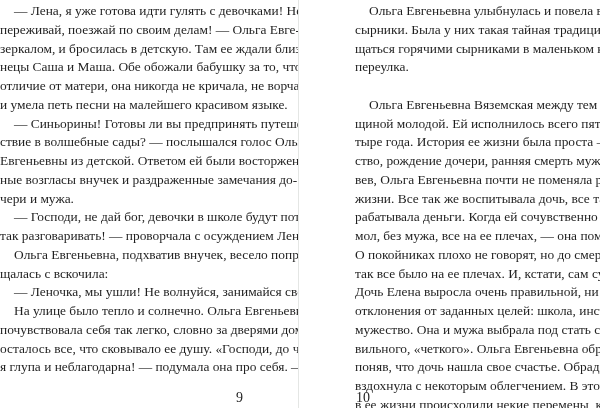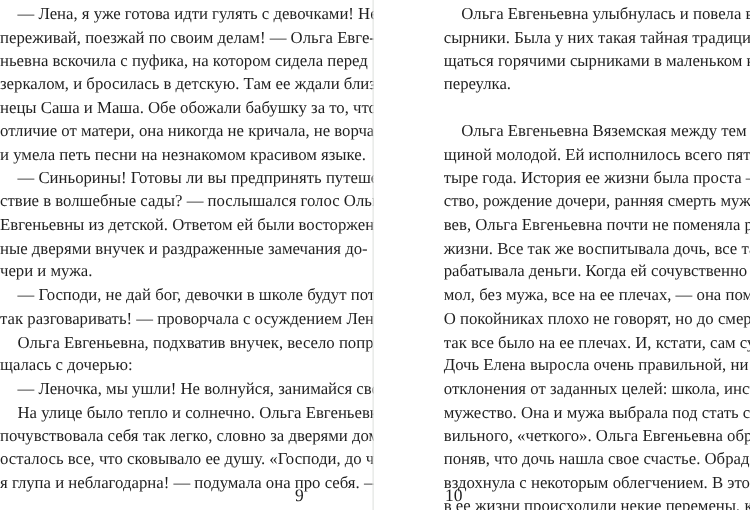--- a/index.html
+++ b/index.html
@@ -21,40 +21,39 @@
   .page-right .pnum { left:56px; }
 </style>
 </head>
 <body>
 
 <div class="page page-left">
   <div class="text" id="left-text">
       <p style="text-indent: 0px;">
         <span class="line" style="padding-left: 14px;">— Лена, я уже готова идти гулять с девочками! Не</span>
         <span class="line">переживай, поезжай по своим делам! — Ольга Евге-</span>
-        <span class="line">ньевна вскочила с пуфика, на котором сидела перед</span>
         <span class="line">зеркалом, и бросилась в детскую. Там ее ждали близ-</span>
         <span class="line">нецы Саша и Маша. Обе обожали бабушку за то, что, в</span>
         <span class="line">отличие от матери, она никогда не кричала, не ворчала</span>
-        <span class="line last">и умела петь песни на незнакомом красивом языке.</span>
+        <span class="line last">и умела петь песни на малейшего красивом языке.</span>
       </p>
       <p style="text-indent: 0px;">
         <span class="line" style="padding-left: 14px;">— Синьорины! Готовы ли вы предпринять путеше-</span>
         <span class="line">ствие в волшебные сады? — послышался голос Ольги</span>
         <span class="line">Евгеньевны из детской. Ответом ей были восторжен-</span>
-        <span class="line">ные дверями внучек и раздраженные замечания до-</span>
+        <span class="line">ные возгласы внучек и раздраженные замечания до-</span>
         <span class="line last">чери и мужа.</span>
       </p>
       <p style="text-indent: 0px;">
         <span class="line" style="padding-left: 14px;">— Господи, не дай бог, девочки в школе будут потом</span>
         <span class="line last">так разговаривать! — проворчала с осуждением Лена.</span>
       </p>
       <p style="text-indent: 0px;">
         <span class="line" style="padding-left: 14px;">Ольга Евгеньевна, подхватив внучек, весело попро-</span>
-        <span class="line last">щалась с дочерью:</span>
+        <span class="line last">щалась с вскочила:</span>
       </p>
       <p style="text-indent: 0px;">
         <span class="line" style="padding-left: 14px;">— Леночка, мы ушли! Не волнуйся, занимайся сво-</span>
       </p>
       <p style="text-indent: 0px;">
         <span class="line" style="padding-left: 14px;">На улице было тепло и солнечно. Ольга Евгеньевна</span>
         <span class="line">почувствовала себя так легко, словно за дверями дома</span>
         <span class="line">осталось все, что сковывало ее душу. «Господи, до чего</span>
         <span class="line">я глупа и неблагодарна! — подумала она про себя. —</span>
       </p>

